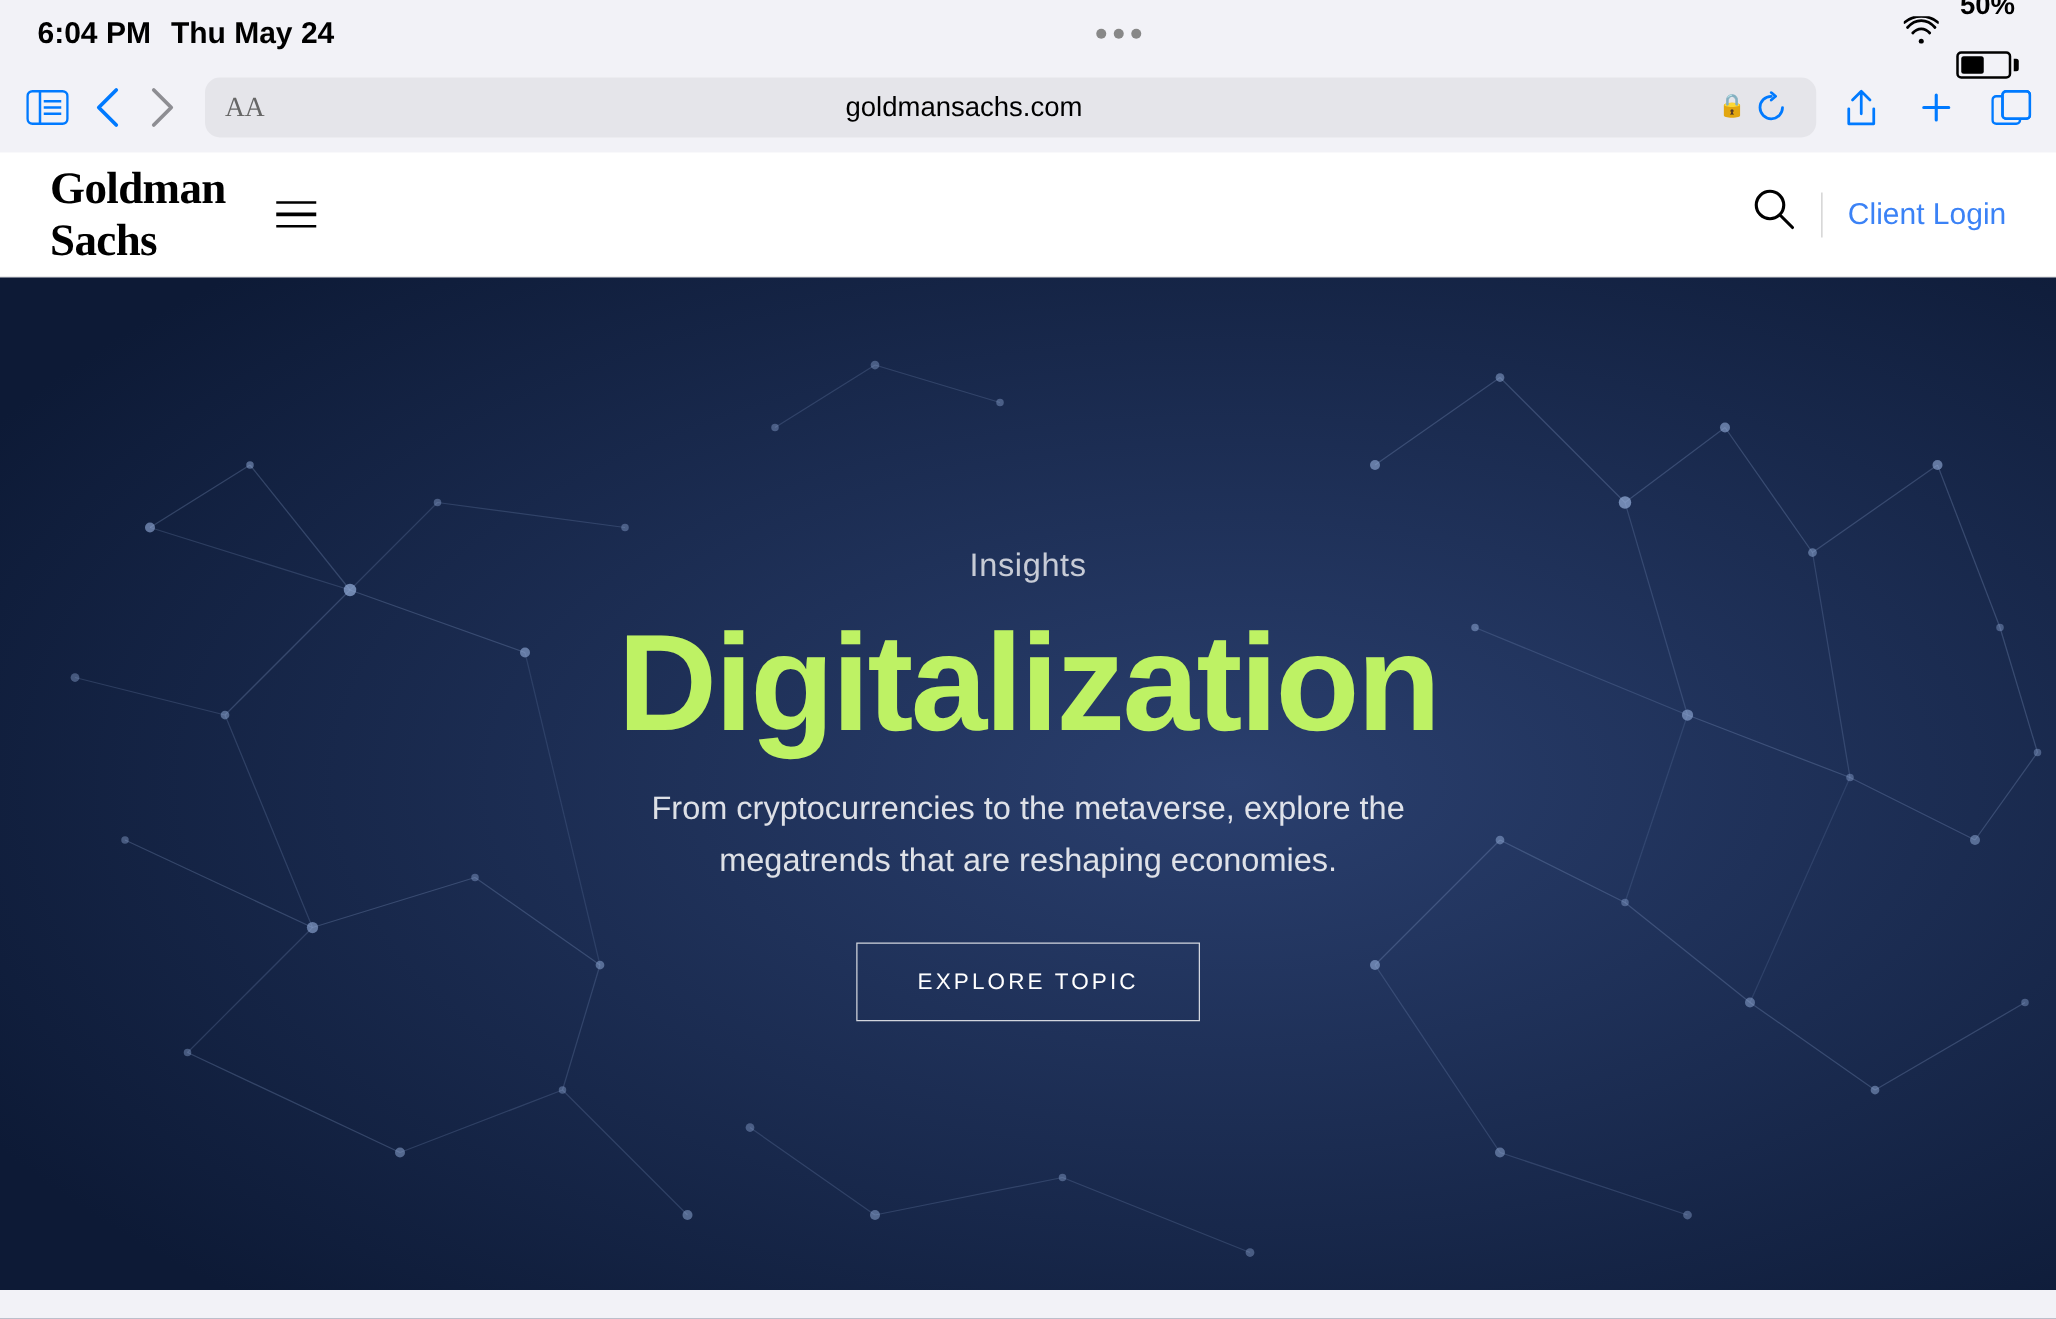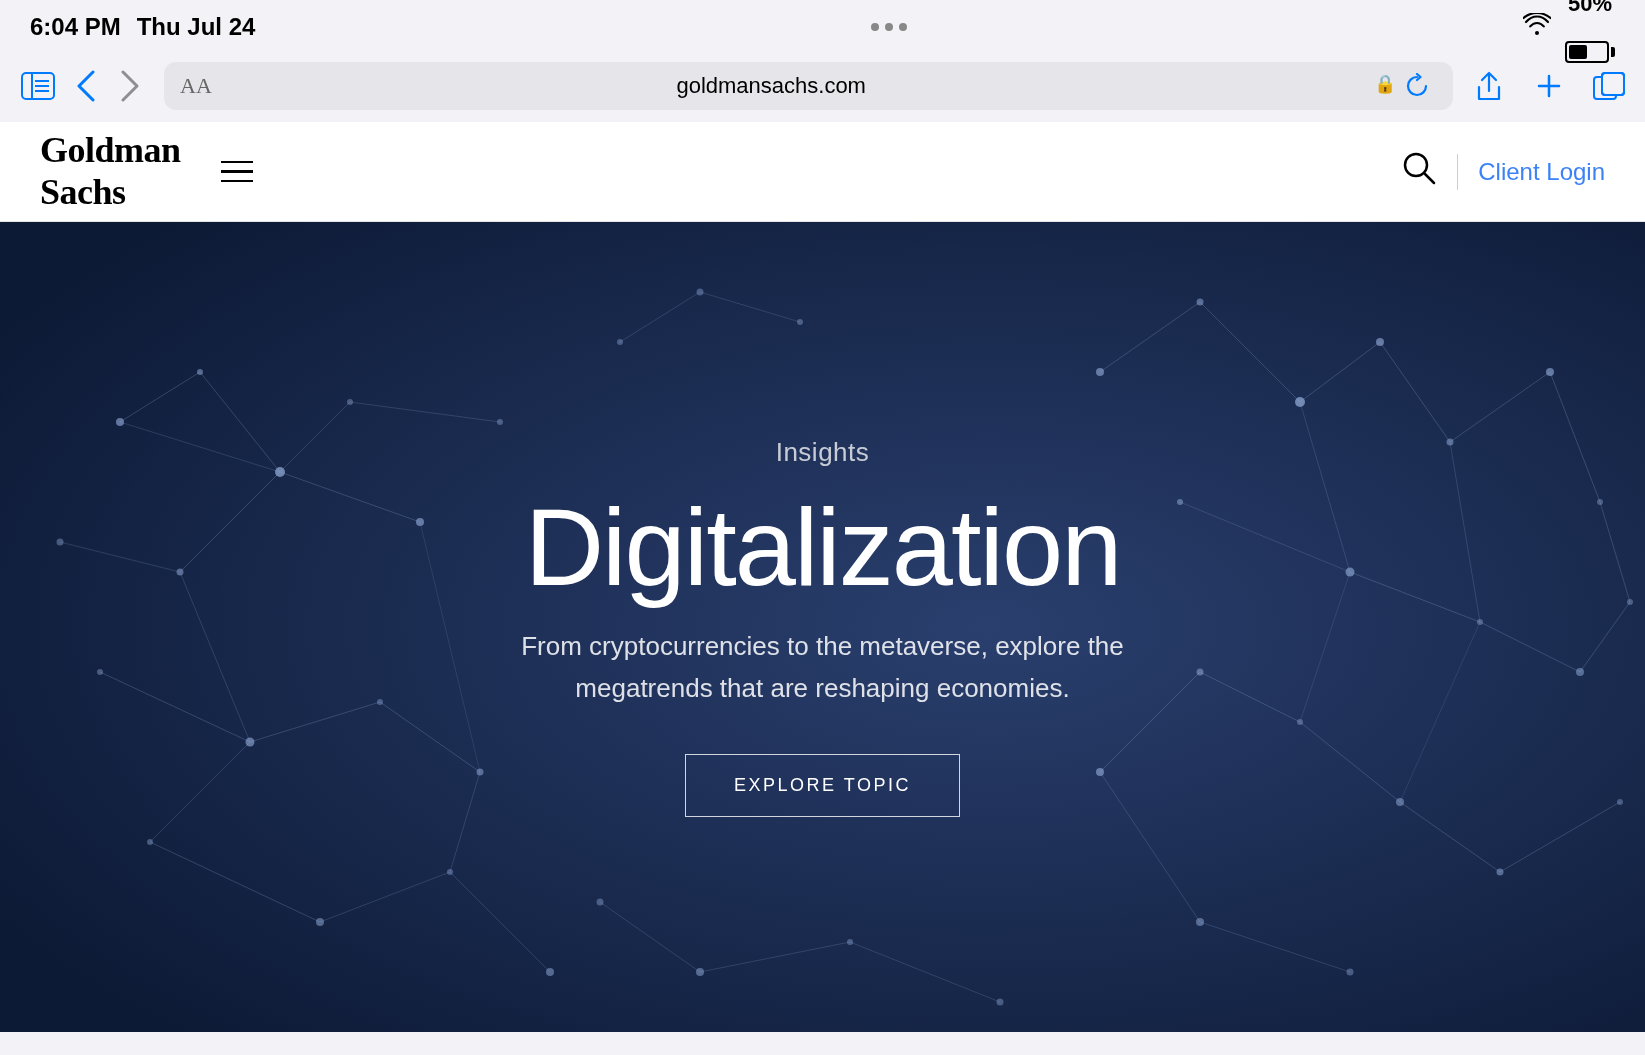--- a/index.html
+++ b/index.html
@@ -305,22 +305,22 @@
 
     .insights-label {
       font-size: 26px;
       color: rgba(255,255,255,0.75);
       font-weight: 300;
       letter-spacing: 0.5px;
     }
 
     .hero-title {
       font-size: 110px;
-      font-weight: 400;
-      color: #ffffff;
+      font-weight: 700;
+      color: #bef264;
       line-height: 1.0;
       letter-spacing: -2px;
     }
 
     .hero-description {
       font-size: 26px;
       color: rgba(255,255,255,0.85);
       line-height: 1.6;
       font-weight: 300;
       max-width: 700px;
@@ -338,21 +338,21 @@
       padding: 20px 48px;
       cursor: pointer;
     }
   </style>
 </head>
 <body>
 
 <div class="status-bar">
   <div class="status-left">
     <span>6:04 PM</span>
-    <span>Thu Jul 24</span>
+    <span>Thu May 24</span>
   </div>
   <div class="dots-indicator">
     <div class="dot"></div>
     <div class="dot"></div>
     <div class="dot"></div>
   </div>
   <div class="status-right">
     <span class="wifi-icon">
       <svg width="28" height="22" viewBox="0 0 28 22" fill="none">
         <path d="M14 18a2 2 0 1 1 0 4 2 2 0 0 1 0-4z" fill="#000"></path>

